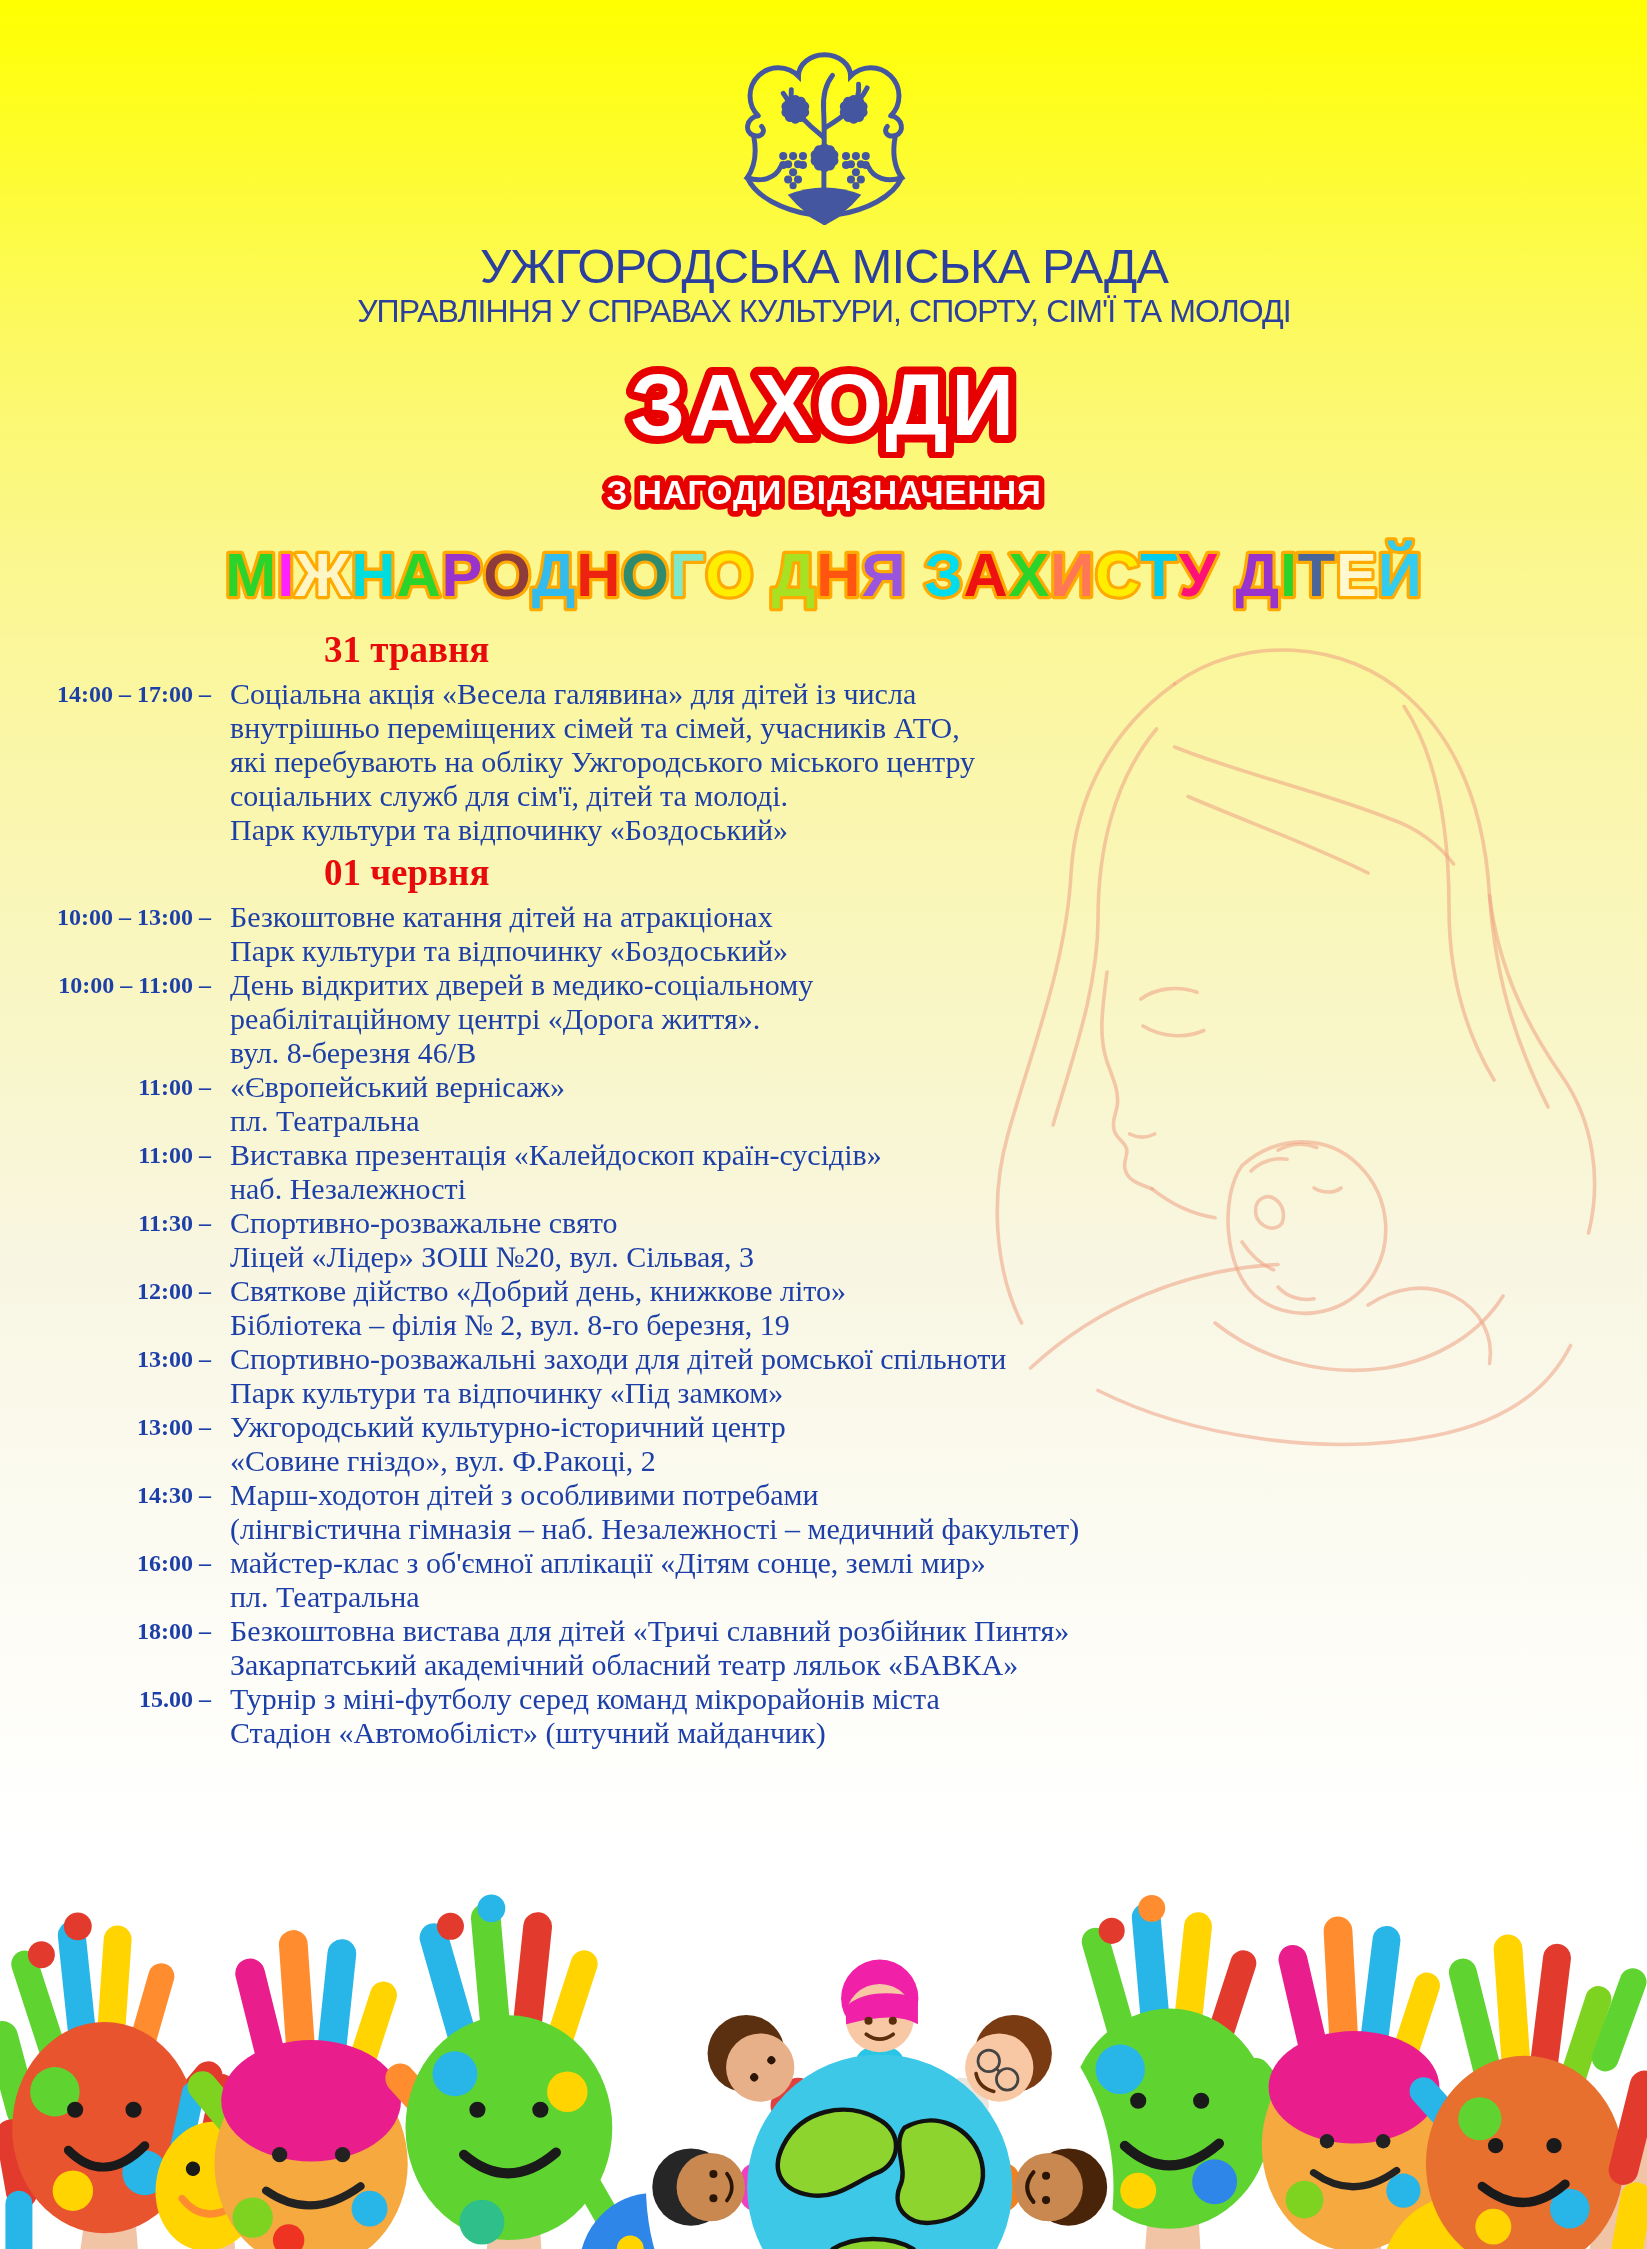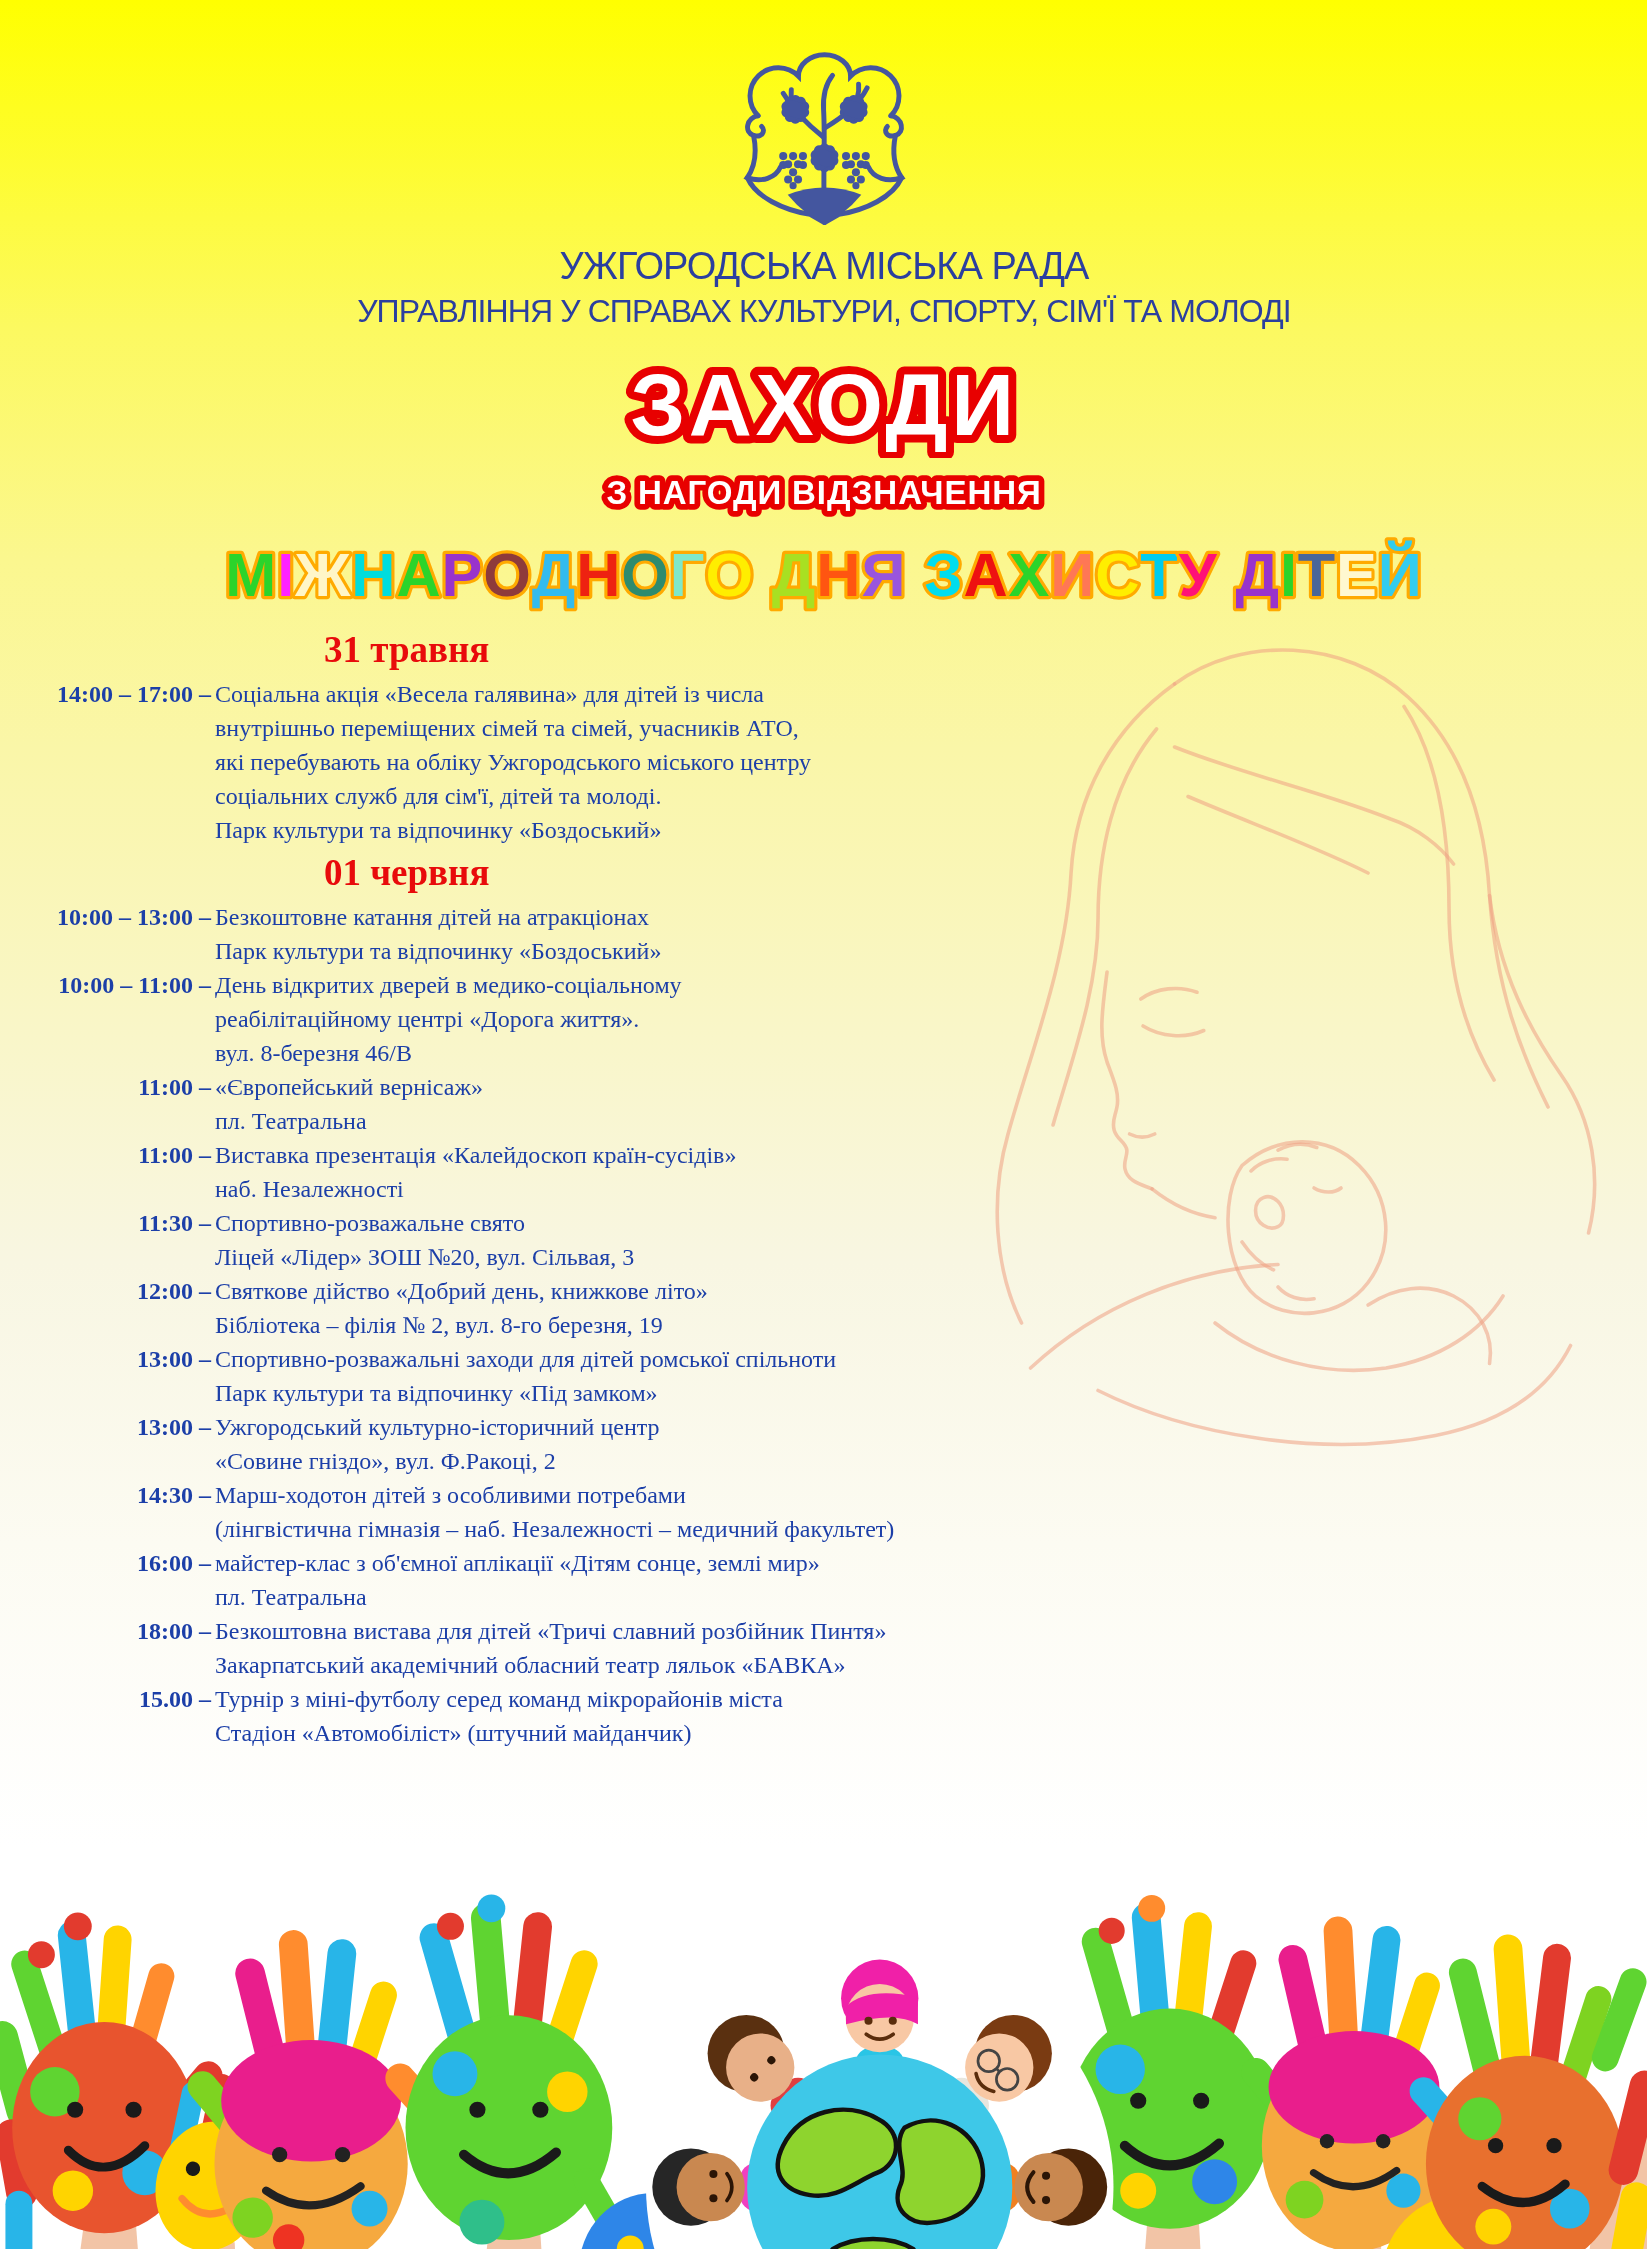--- a/index.html
+++ b/index.html
@@ -3,31 +3,31 @@
 <meta charset="utf-8">
 <style>
   html,body{margin:0;padding:0;}
   .page{position:relative;width:1648px;height:2339px;overflow:hidden;
     font-family:"Liberation Serif",serif;
     background:linear-gradient(180deg,#FFFF00 0%,#FCF960 14%,#FBF78F 24%,#FAF6A8 32%,
       #F9F6C8 44%,#F8F6E2 54%,#FCFBF2 66%,#FFFFFF 79%,#FFFFFF 100%);}
   .top{position:relative;z-index:2;padding-top:43px;text-align:center;}
   .emblem{display:block;margin:0 auto 16px auto;}
   .org-line1{font-family:"Liberation Sans",sans-serif;color:#2B3F9F;
-    font-size:38px;letter-spacing:-0.9px;line-height:47px;}
+    font-size:49px;letter-spacing:-0.9px;line-height:47px;}
   .org-line2{font-family:"Liberation Sans",sans-serif;color:#2B3F9F;
     font-size:32px;letter-spacing:-0.9px;line-height:43px;}
   .banner-svg{display:block;margin:0 auto;}
   .schedule{position:relative;z-index:2;margin-top:1.8px;}
   .section-heading{font-size:37px;line-height:45px;font-weight:bold;color:#E80B0B;
     padding-left:324px;margin:3.6px 0 4.5px 0;}
   .section-heading.sec-2{margin-top:25px;margin-bottom:18px;}
   .event{display:flex;align-items:flex-start;color:#1C3FA8;}
   .time{flex:0 0 211px;text-align:right;font-weight:bold;font-size:24px;line-height:34px;white-space:nowrap;}
-  .desc{margin-left:4px;font-size:24px;line-height:34px;max-width:1305px;}
+  .desc{margin-left:19px;font-size:30px;line-height:34px;max-width:1305px;}
   .watermark{position:absolute;left:963px;top:603px;z-index:1;}
   .hands{position:absolute;left:0;top:1876px;z-index:3;}
 </style>
 </head>
 <body>
 
 <div class="page">
 
   <svg class="watermark" width="685" height="927" viewBox="0 0 1522 2060">
     <g fill="none" stroke="#EFA184" stroke-opacity="0.55" stroke-width="8" stroke-linecap="round">

